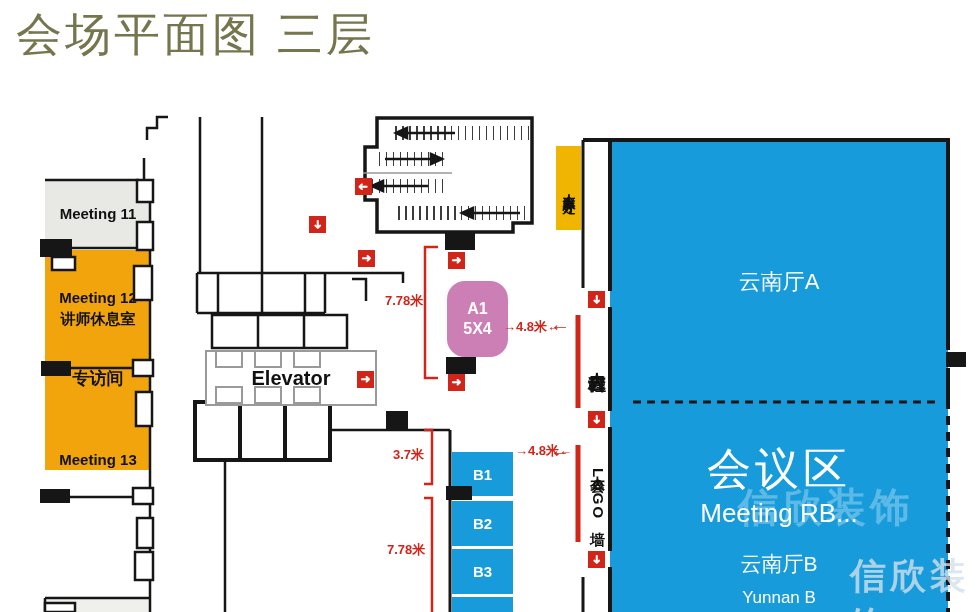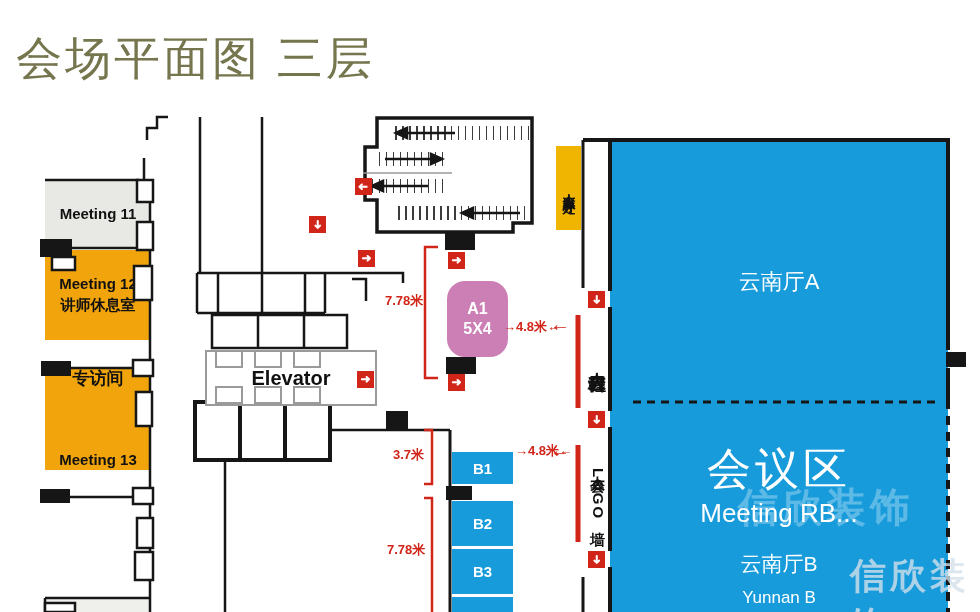--- a/index.html
+++ b/index.html
@@ -1,19 +1,19 @@
 <!DOCTYPE html>
 <html><head>
 <meta charset="utf-8">
 <style>
   html,body{margin:0;padding:0;background:#fff;}
   .canvas{position:relative;width:980px;height:612px;background:#fff;overflow:hidden;
           font-family:"Liberation Sans",sans-serif;}
   .abs{position:absolute;}
-  .title{left:16px;top:4px;font-size:46px;letter-spacing:3px;color:#75754E;font-weight:400;margin-top:24px;}
+  .title{left:16px;top:4px;font-size:46px;letter-spacing:3px;color:#75754E;font-weight:400;}
   .room{display:flex;flex-direction:column;align-items:center;justify-content:center;
         text-align:center;color:#111;font-weight:bold;}
   .room .l1{font-size:15px;line-height:20px;}
   .room .l2{font-size:15px;line-height:22px;}
   .gray{background:#E8E8E5;}
   .orange{background:#F1A40C;}
   .hall{left:610px;top:142px;width:338px;height:470px;background:#189BDB;color:#fff;text-align:center;}
   .hall .h-a1{position:absolute;left:0;width:100%;top:125px;font-size:22px;}
   .hall .h-a2{position:absolute;left:0;width:100%;top:166px;font-size:17px;}
   .hall .h-m1{position:absolute;left:0;width:100%;top:298px;font-size:44px;letter-spacing:4px;}
@@ -46,21 +46,21 @@
 </head>
 <body>
 
 <div class="canvas">
 
   <div class="abs title">会场平面图 三层</div>
 
   <div class="abs room gray" style="left:45px;top:180px;width:106px;height:68px;">
     <div class="l1">Meeting 11</div>
   </div>
-  <div class="abs room orange" style="left:45px;top:250px;width:106px;height:90px;">
+  <div class="abs room orange" style="left:45px;top:250px;width:106px;height:118px;">
     <div class="l1">Meeting 12</div>
     <div class="l2">讲师休息室</div>
   </div>
   <div class="abs room orange" style="left:45px;top:368px;width:106px;height:102px;justify-content:space-between;">
     <div class="l2" style="font-size:17px;">专访间</div>
     <div class="l1">Meeting 13</div>
   </div>
   <div class="abs gray" style="left:45px;top:599px;width:106px;height:13px;background:#EFEFEC;"></div>
 
   <div class="abs hall">
@@ -68,21 +68,21 @@
     <div class="h-m1">会议区</div>
     <div class="h-m2">Meeting RB...</div>
     <div class="h-b1">云南厅B</div>
     <div class="h-b2">Yunnan B</div>
   </div>
 
   <div class="abs booth-a">
     <div>A1</div>
     <div>5X4</div>
   </div>
-  <div class="abs bbox" style="top:452px;height:32px;text-align:right;">
+  <div class="abs bbox" style="top:452px;height:44px;text-align:right;">
     <span>B1</span>
     </div>
   <div class="abs bbox" style="top:501px;height:45px;">
     <span>B2</span>
     </div>
   <div class="abs bbox" style="top:549px;height:45px;">
     <span>B3</span>
     </div>
   <div class="abs bbox" style="top:597px;height:15px;"></div>
 

